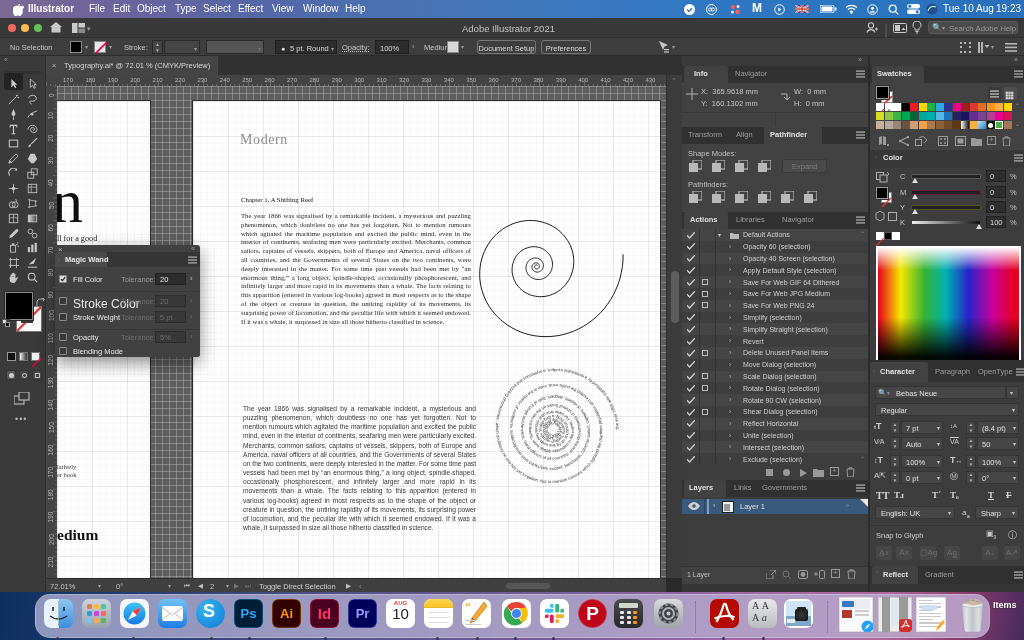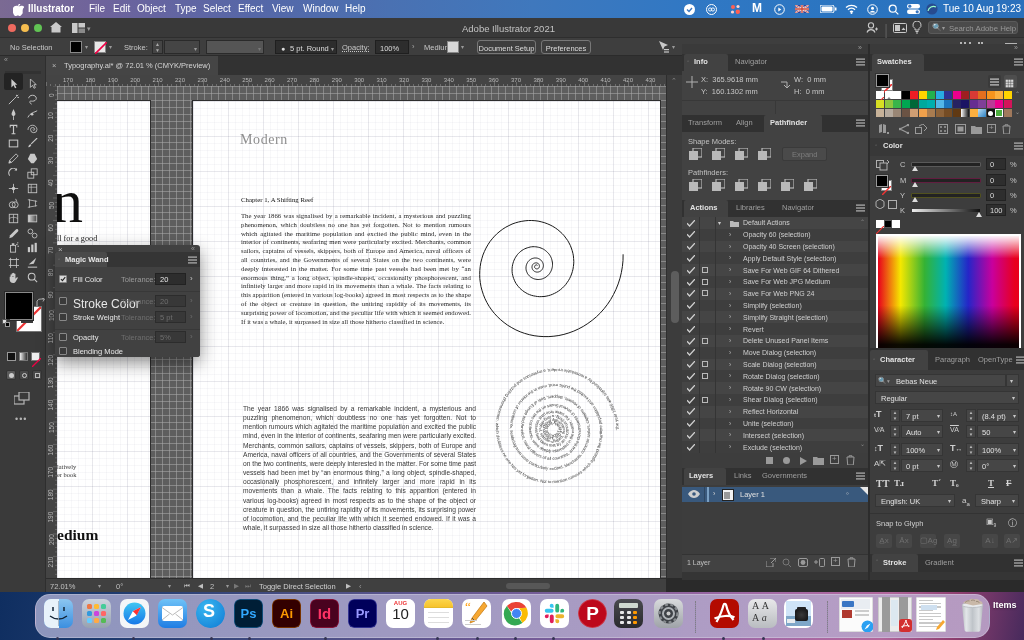--- a/index.html
+++ b/index.html
@@ -37,21 +37,21 @@
 .gridwhite {
  background-image:
   repeating-linear-gradient(to right, rgba(90,90,120,.10) 0 1px, transparent 1px 35px),
   repeating-linear-gradient(to bottom, rgba(90,90,120,.10) 0 1px, transparent 1px 35px),
   repeating-linear-gradient(to right, rgba(120,120,150,.055) 0 1px, transparent 1px 7px),
   repeating-linear-gradient(to bottom, rgba(120,120,150,.055) 0 1px, transparent 1px 7px);
 }
 
 #statusbar { left:46px; top:578px; width:620px; height:14px; background:#404040; border-top:1px solid #2d2d2d; color:#c0c0c0; font-size:7.5px; }
 
-#dock-right { left:682px; top:44px; width:342px; height:536px; background:#404040; }
+#dock-right { left:682px; top:56px; width:342px; height:536px; background:#404040; }
 
 #desktop { left:0; top:592px; width:1024px; height:48px;
   background:linear-gradient(100deg,#0f2e60 0%,#1d3a6d 10%,#4a4f85 30%,#7a5e9a 55%,#a469a5 75%,#b2679c 86%,#8f3f70 93%,#472a5c 100%); }
 #macdock { position:absolute; left:35px; top:2px; width:955px; height:44px; border-radius:15px;
   background:linear-gradient(to right, rgba(152,158,196,.92), rgba(186,162,200,.92));
   border:1px solid rgba(255,255,255,.25); }
 .ddot { position:absolute; top:42px; width:3px; height:3px; border-radius:50%; background:#333352; }
 </style>
 </head>
 <body>
@@ -1292,21 +1292,21 @@
 <span class="abs" style="left:326px;top:473px;color:#c9c9c9;font-size:9px;">ⓘ</span>
 <div class="abs" style="left:194px;top:490px;width:16px;height:14px;background:#474747;border-radius:2px;color:#6f6f6f;font-size:8px;text-align:center;"><span style="position:relative;top:2px;">A̲x</span></div>
 <div class="abs" style="left:214px;top:490px;width:16px;height:14px;background:#474747;border-radius:2px;color:#6f6f6f;font-size:8px;text-align:center;"><span style="position:relative;top:2px;">Āx</span></div>
 <div class="abs" style="left:238px;top:490px;width:16px;height:14px;background:#474747;border-radius:2px;color:#6f6f6f;font-size:8px;text-align:center;"><span style="position:relative;top:2px;">▢Ạg</span></div>
 <div class="abs" style="left:262px;top:490px;width:16px;height:14px;background:#474747;border-radius:2px;color:#6f6f6f;font-size:8px;text-align:center;"><span style="position:relative;top:2px;">Ạg̲</span></div>
 <div class="abs" style="left:300px;top:490px;width:16px;height:14px;background:#474747;border-radius:2px;color:#6f6f6f;font-size:8px;text-align:center;"><span style="position:relative;top:2px;">A↓</span></div>
 <div class="abs" style="left:322px;top:490px;width:16px;height:14px;background:#474747;border-radius:2px;color:#6f6f6f;font-size:8px;text-align:center;"><span style="position:relative;top:2px;">A↗</span></div>
 <div class="abs" style="left:188px;top:510px;width:154px;height:18px;background:#313131;"></div>
 <div class="abs" style="left:190px;top:510px;width:46px;height:18px;background:#424242;border-radius:2px 2px 0 0;"></div>
 <span class="abs" style="left:194px;top:513px;color:#8a8a8a;font-size:6px;">◦</span>
-<span class="abs" style="left:201px;top:514px;color:#e3e3e3;font-size:7.5px;font-weight:bold;">Stroke</span>
+<span class="abs" style="left:201px;top:514px;color:#e3e3e3;font-size:7.5px;font-weight:bold;">Reflect</span>
 <span class="abs" style="left:243px;top:514px;color:#9f9f9f;font-size:7.5px;">Gradient</span>
 <span class="abs" style="left:332px;top:515px;line-height:0;"><svg width="9" height="8" viewBox="0 0 9 8">
         <rect y="0.5" width="9" height="1.2" fill="#b5b5b5"></rect>
         <rect y="3.4" width="9" height="1.2" fill="#b5b5b5"></rect>
         <rect y="6.3" width="9" height="1.2" fill="#b5b5b5"></rect>
       </svg></span>
 <div class="abs" style="left:188px;top:528px;width:154px;height:8px;background:#353535;"></div>
 </div>
 <div id="magicwand" class="abs" style="left:55px;top:245px;width:145px;height:112px;background:#414141;border-radius:3px;box-shadow:0 6px 18px rgba(0,0,0,.45);">
   <span class="abs" style="left:3px;top:0px;color:#b9b9b9;font-size:8px;">×</span>

